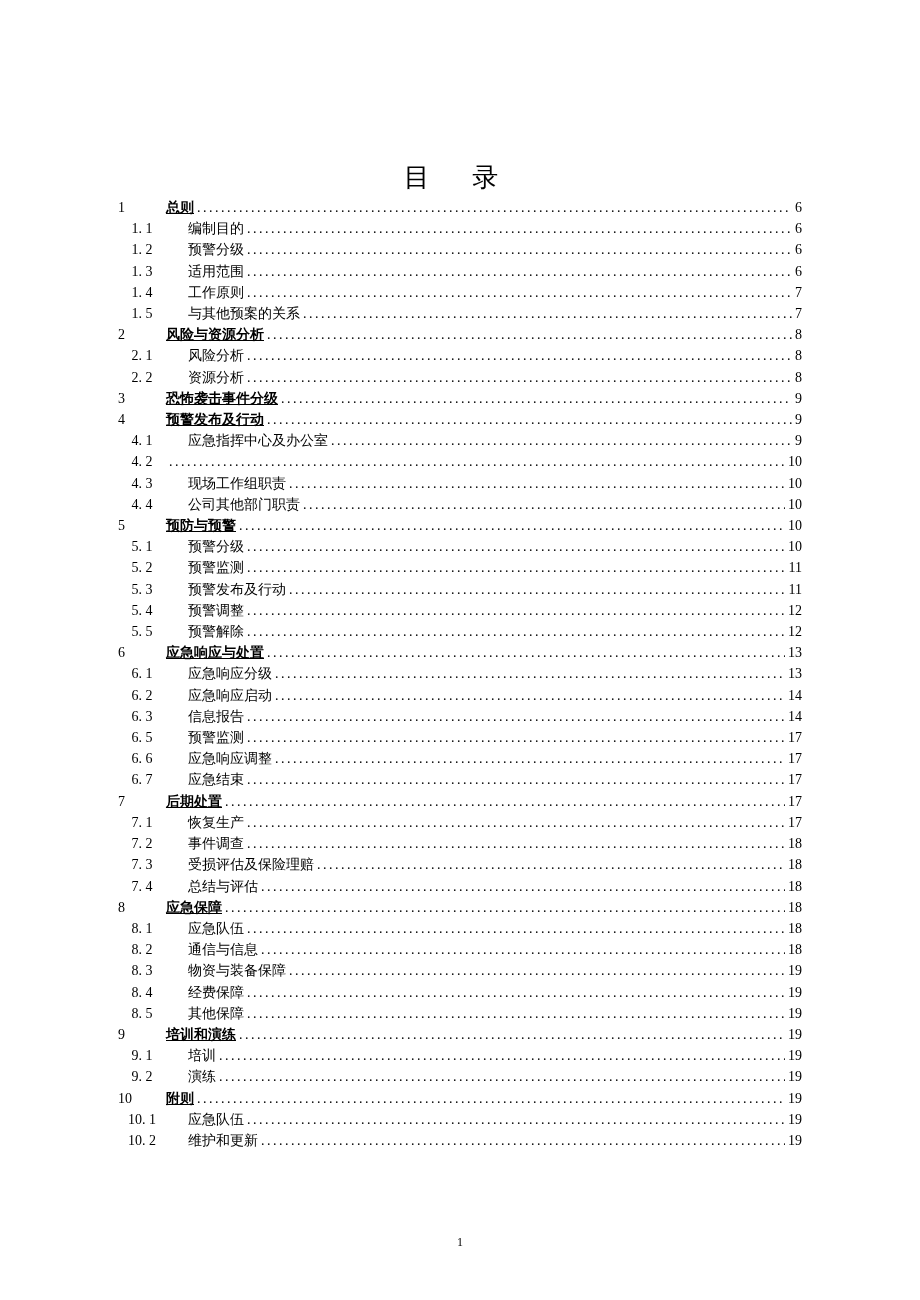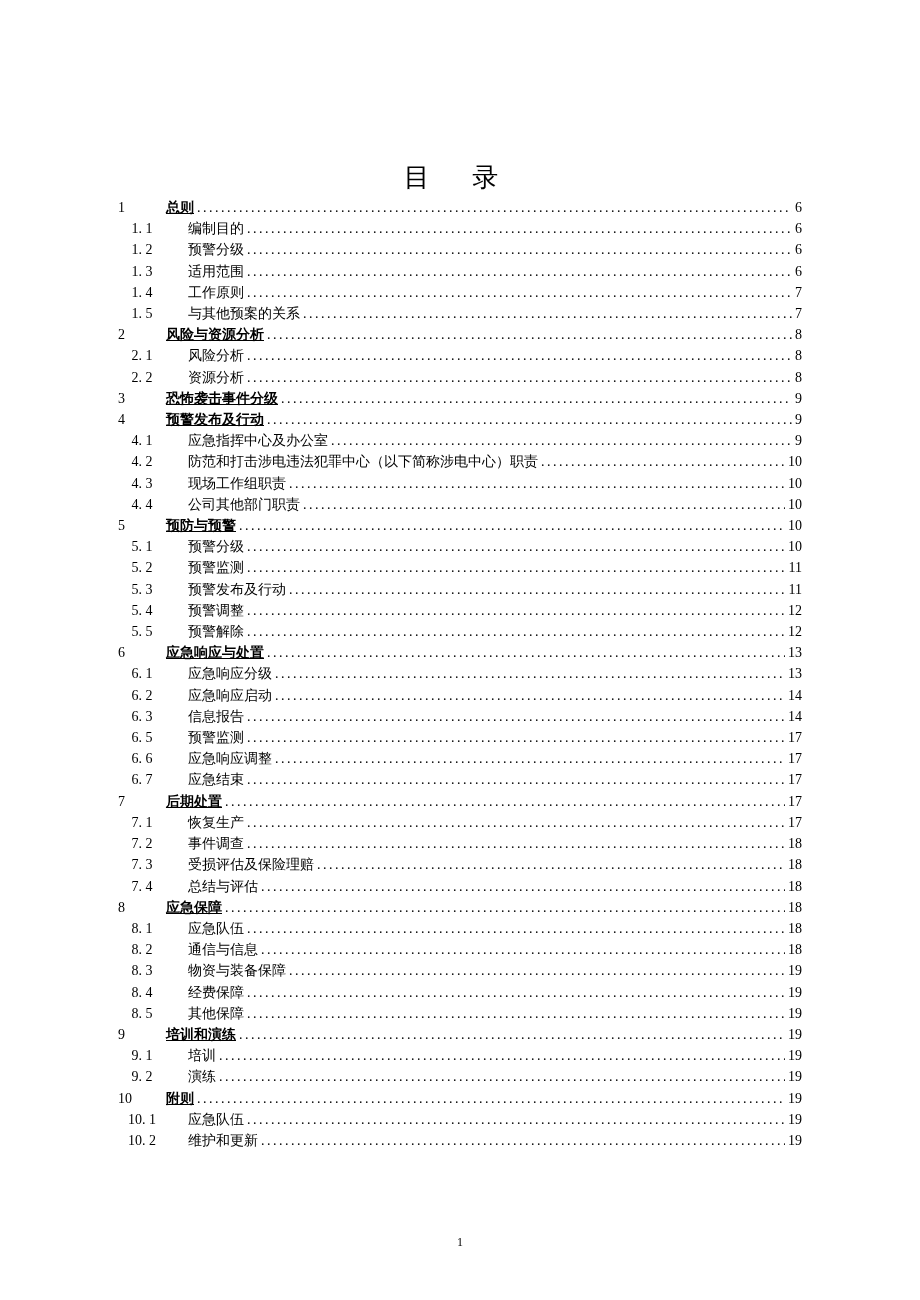--- a/index.html
+++ b/index.html
@@ -142,21 +142,20 @@
       <span class="toc-page">9</span>
     </div>
     <div class="toc-entry indent-1">
       <span class="toc-num">4. 1</span>
       <span class="toc-label">应急指挥中心及办公室</span>
       <span class="toc-dots"></span>
       <span class="toc-page">9</span>
     </div>
     <div class="toc-entry indent-1">
       <span class="toc-num">4. 2</span>
-      <span class="toc-label">防范和打击涉电违法犯罪中心（以下简称涉电中心）职责</span>
       <span class="toc-dots"></span>
       <span class="toc-page">10</span>
     </div>
     <div class="toc-entry indent-1">
       <span class="toc-num">4. 3</span>
       <span class="toc-label">现场工作组职责</span>
       <span class="toc-dots"></span>
       <span class="toc-page">10</span>
     </div>
     <div class="toc-entry indent-1">

